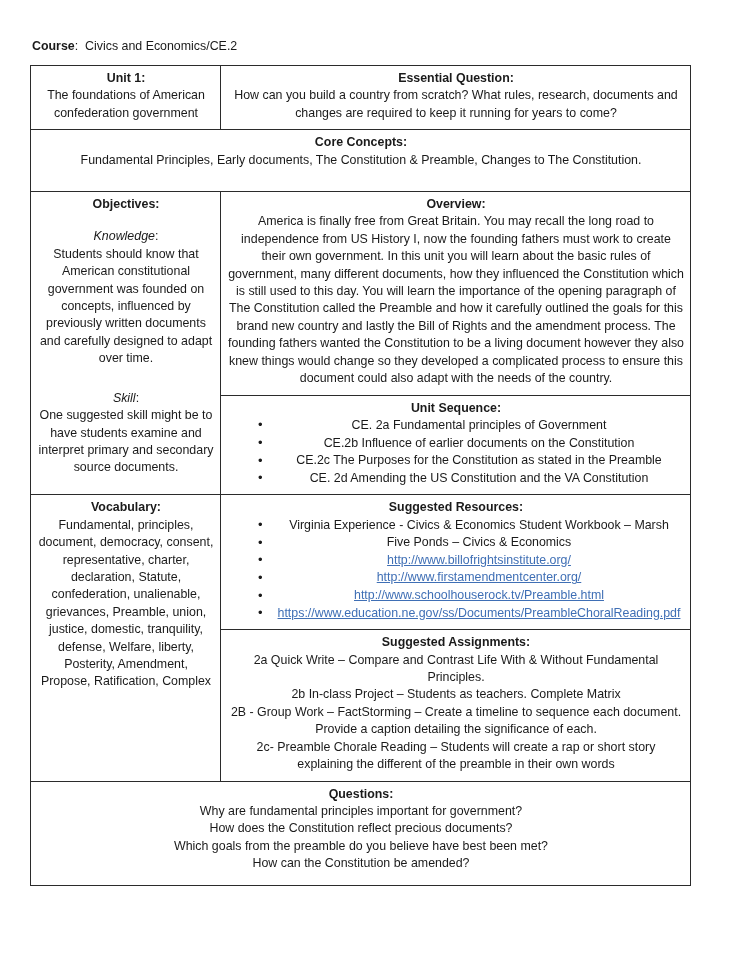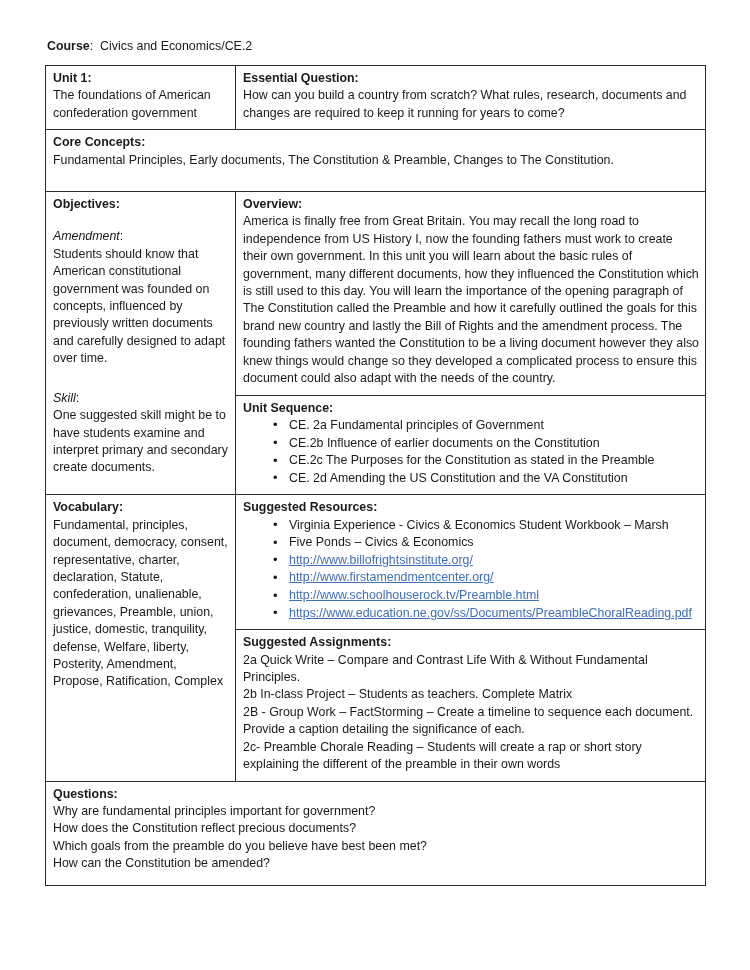--- a/index.html
+++ b/index.html
@@ -13,21 +13,21 @@
     font-family: "Liberation Sans", sans-serif;
     color: #1a1a1a;
     -webkit-font-smoothing: antialiased;
   }
 
   .page {
     position: relative;
     width: 644px;
     height: 970px;
     box-sizing: border-box;
-    padding: 38px 45px 0 45px;
+    padding: 38px 45px 0 30px;
   }
 
   
   .course-line {
     font-size: 12.4px;
     line-height: 16px;
     margin: 0 0 11px 2px;
     white-space: pre;
   }
   .course-line .lbl { font-weight: bold; }
@@ -37,20 +37,21 @@
     width: 660px;
     border-collapse: collapse;
     table-layout: fixed;
     font-size: 12.4px;
   }
   table.unit-table td {
     border: 1.1px solid #2b2b2b;
     vertical-align: top;
     padding: 4px 6px 7px 7px;
     line-height: 17.4px;
+    text-align: center;
   }
   col.c-left  { width: 190px; }
   col.c-right { width: 470px; }
 
   .hd {
     font-weight: bold;
     display: block;
   }
   .it {
     font-style: italic;
@@ -121,25 +122,25 @@
           <span class="hd">Core Concepts:</span>
           <p class="tx">Fundamental Principles, Early documents, The Constitution &amp; Preamble, Changes to The Constitution.</p>
           <div class="spacer-sm"></div>
         </td>
       </tr>
 
       <tr>
         <td class="obj-cell" rowspan="2">
           <span class="hd">Objectives:</span>
           <div class="spacer-sm"></div>
-          <p class="tx"><span class="it">Amendment</span><span>:</span></p>
+          <p class="tx"><span class="it">Knowledge</span><span>:</span></p>
           <p class="tx">Students should know that American constitutional government was founded on concepts, influenced by previously written documents and carefully designed to adapt over time.</p>
           <div class="spacer-md"></div>
           <p class="tx"><span class="it">Skill</span><span>:</span></p>
-          <p class="tx">One suggested skill might be to have students examine and interpret primary and secondary create documents.</p>
+          <p class="tx">One suggested skill might be to have students examine and interpret primary and secondary source documents.</p>
         </td>
         <td>
           <span class="hd">Overview:</span>
           <p class="tx">America is finally free from Great Britain.  You may recall the long road to independence from US History I, now the founding fathers must work to create their own government. In this unit you will learn about the basic rules of government, many different documents, how they influenced the Constitution which is still used to this day. You will learn the importance of the opening paragraph of The Constitution called the Preamble and how it carefully outlined the goals for this brand new country and lastly the Bill of Rights and the amendment process. The founding fathers wanted the Constitution to be a living document however they also knew things would change so they developed a complicated process to ensure this document could also adapt with the needs of the country.</p>
         </td>
       </tr>
 
       <tr>
         <td>
           <span class="hd">Unit Sequence:</span>

